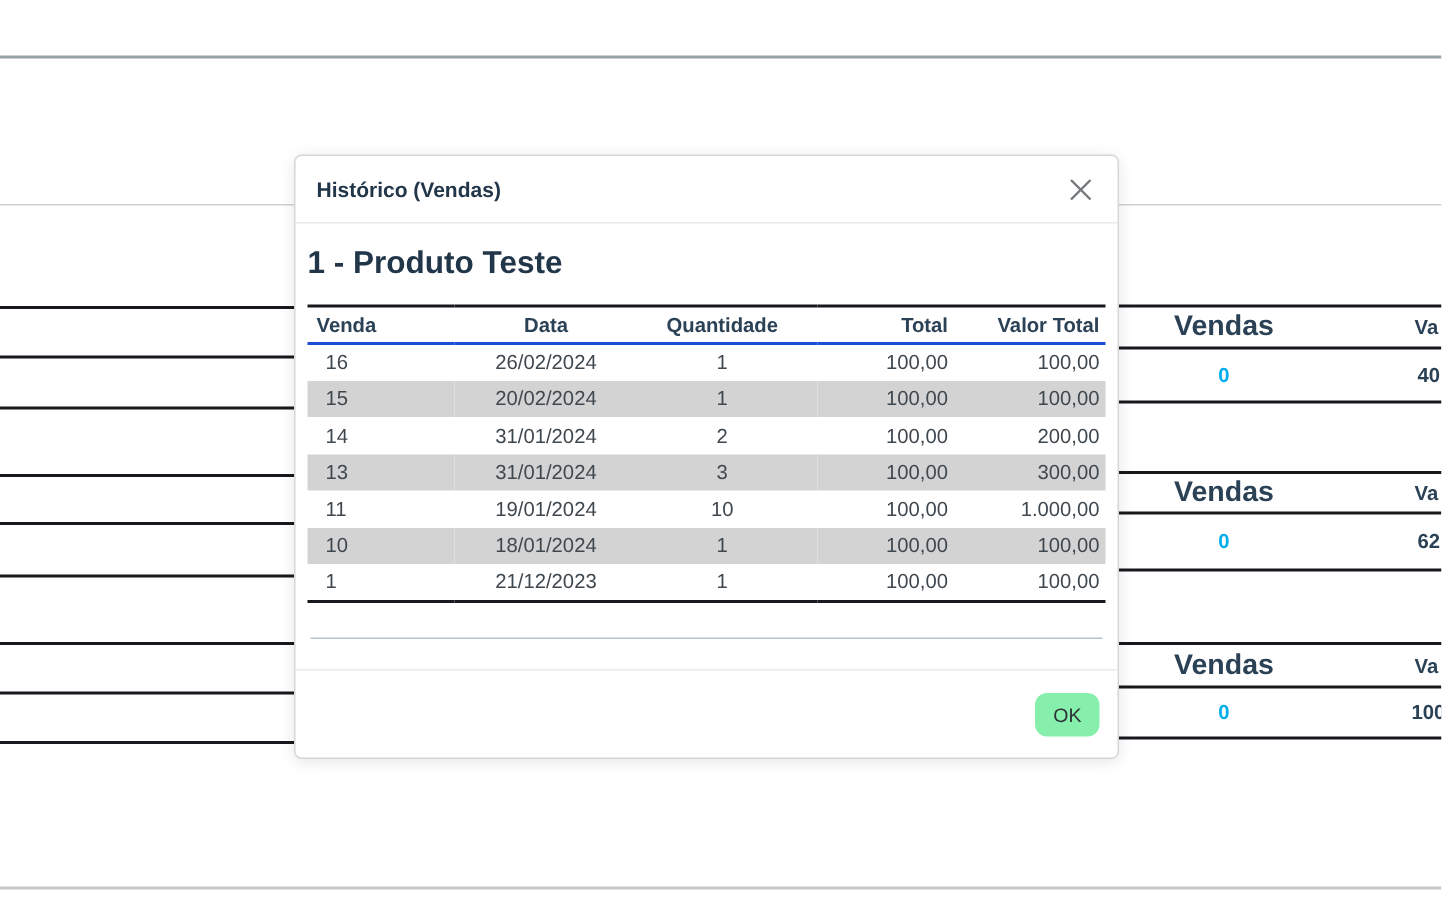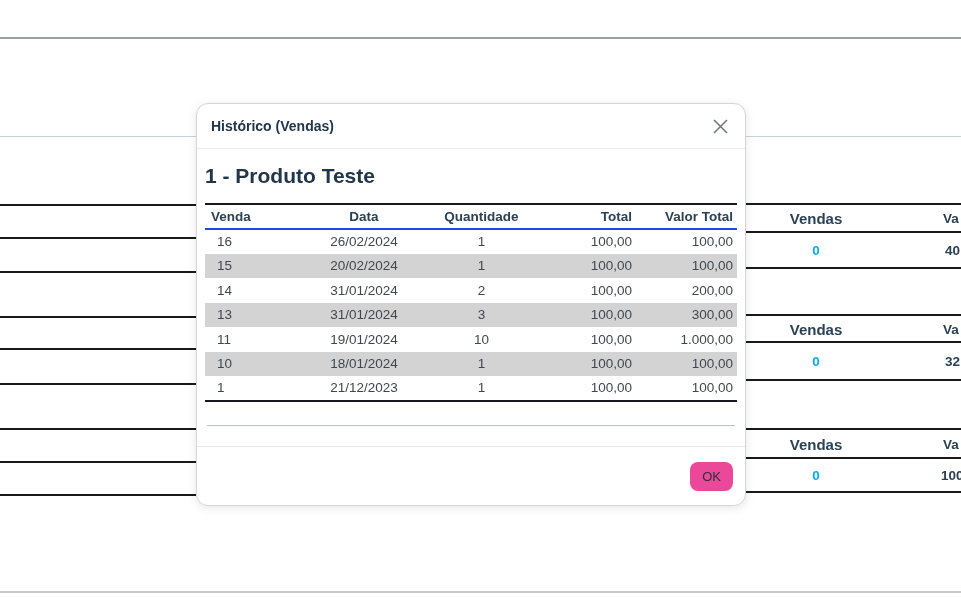--- a/index.html
+++ b/index.html
@@ -18,41 +18,41 @@
   .bg-section {
     position:absolute; left:746px; width:215px; z-index:1;
     border-top:2px solid #17191c; border-bottom:2px solid #17191c;
     overflow:hidden;
   }
   .bg-row { position:relative; width:100%; }
   .bg-row-header { border-bottom:2px solid #17191c; }
   .bg-cell-vendas {
     position:absolute; left:0; width:140px; text-align:center;
     top:50%; transform:translateY(-50%);
-    font-size:15px; font-weight:bold; color:#2b4156;
+    font-size:19px; font-weight:bold; color:#2b4156;
   }
   .bg-cell-valor {
     position:absolute; left:197px; top:50%; transform:translateY(-50%);
     font-size:13.5px; font-weight:bold; color:#2b4156; white-space:nowrap;
   }
   .bg-link {
     position:absolute; left:0; width:140px; text-align:center;
     top:50%; transform:translateY(-50%);
     font-size:13.5px; font-weight:600; color:#00aeef; cursor:pointer;
   }
   .total-row {
     position:absolute; left:726px; top:523px; width:235px; height:26px; z-index:1;
     border-bottom:2px solid #17191c;
   }
   .total-label { position:absolute; left:4px; top:3px; font-size:14px; color:#2e4254; }
 
   
   .modal {
     position:absolute; left:196px; top:103px; width:550px; height:403px; z-index:10;
-    background:#ffffff; border:1px solid #d5d6d8; border-radius:12px;
+    background:#ffffff; border:1px solid #d5d6d8; border-radius:5px;
     box-shadow:0 2px 10px rgba(0,0,0,0.10);
   }
   .modal-header {
     height:45px; padding:0 14px; border-bottom:1px solid #e9eaeb;
     display:flex; align-items:center; justify-content:space-between;
   }
   .modal-title { font-size:14px; font-weight:bold; color:#22364a; }
   .close-btn {
     width:22px; height:22px; background:none; border:none; cursor:pointer;
     display:flex; align-items:center; justify-content:center; padding:0;
@@ -78,21 +78,21 @@
 
   .body-hr { margin:23px 2px 0 2px; border:none; border-top:1px solid #b6c3cb; }
 
   .modal-footer {
     position:absolute; left:0; bottom:0; width:100%; height:59px;
     border-top:1px solid #e9eaeb;
     display:flex; align-items:center; justify-content:flex-end; padding-right:12px;
   }
   .ok-btn {
     padding:7px 12px; min-width:42px; border:none; border-radius:8px;
-    background:#ec4899; color:#2b3136; font-size:13px; cursor:pointer;
+    background:#86efac; color:#2b3136; font-size:13px; cursor:pointer;
     font-family:inherit;
   }
 </style>
 </head>
 <body>
 
 <div class="screen">
 
   <div class="bg-line line-top"></div>
   <div class="bg-line line-light"></div>
@@ -118,21 +118,21 @@
           <span class="bg-cell-valor" style="left: 199px;">40</span>
         </div>
       </div>
       <div class="bg-section" style="top: 314px;">
         <div class="bg-row bg-row-header" style="height: 27px;">
           <span class="bg-cell-vendas">Vendas</span>
           <span class="bg-cell-valor">Va</span>
         </div>
         <div class="bg-row" style="height: 36px;">
           <span class="bg-link">0</span>
-          <span class="bg-cell-valor" style="left: 199px;">32</span>
+          <span class="bg-cell-valor" style="left: 199px;">62</span>
         </div>
       </div>
       <div class="bg-section" style="top: 428px;">
         <div class="bg-row bg-row-header" style="height: 29px;">
           <span class="bg-cell-vendas">Vendas</span>
           <span class="bg-cell-valor">Va</span>
         </div>
         <div class="bg-row" style="height: 32px;">
           <span class="bg-link">0</span>
           <span class="bg-cell-valor" style="left: 195px;">100</span>

